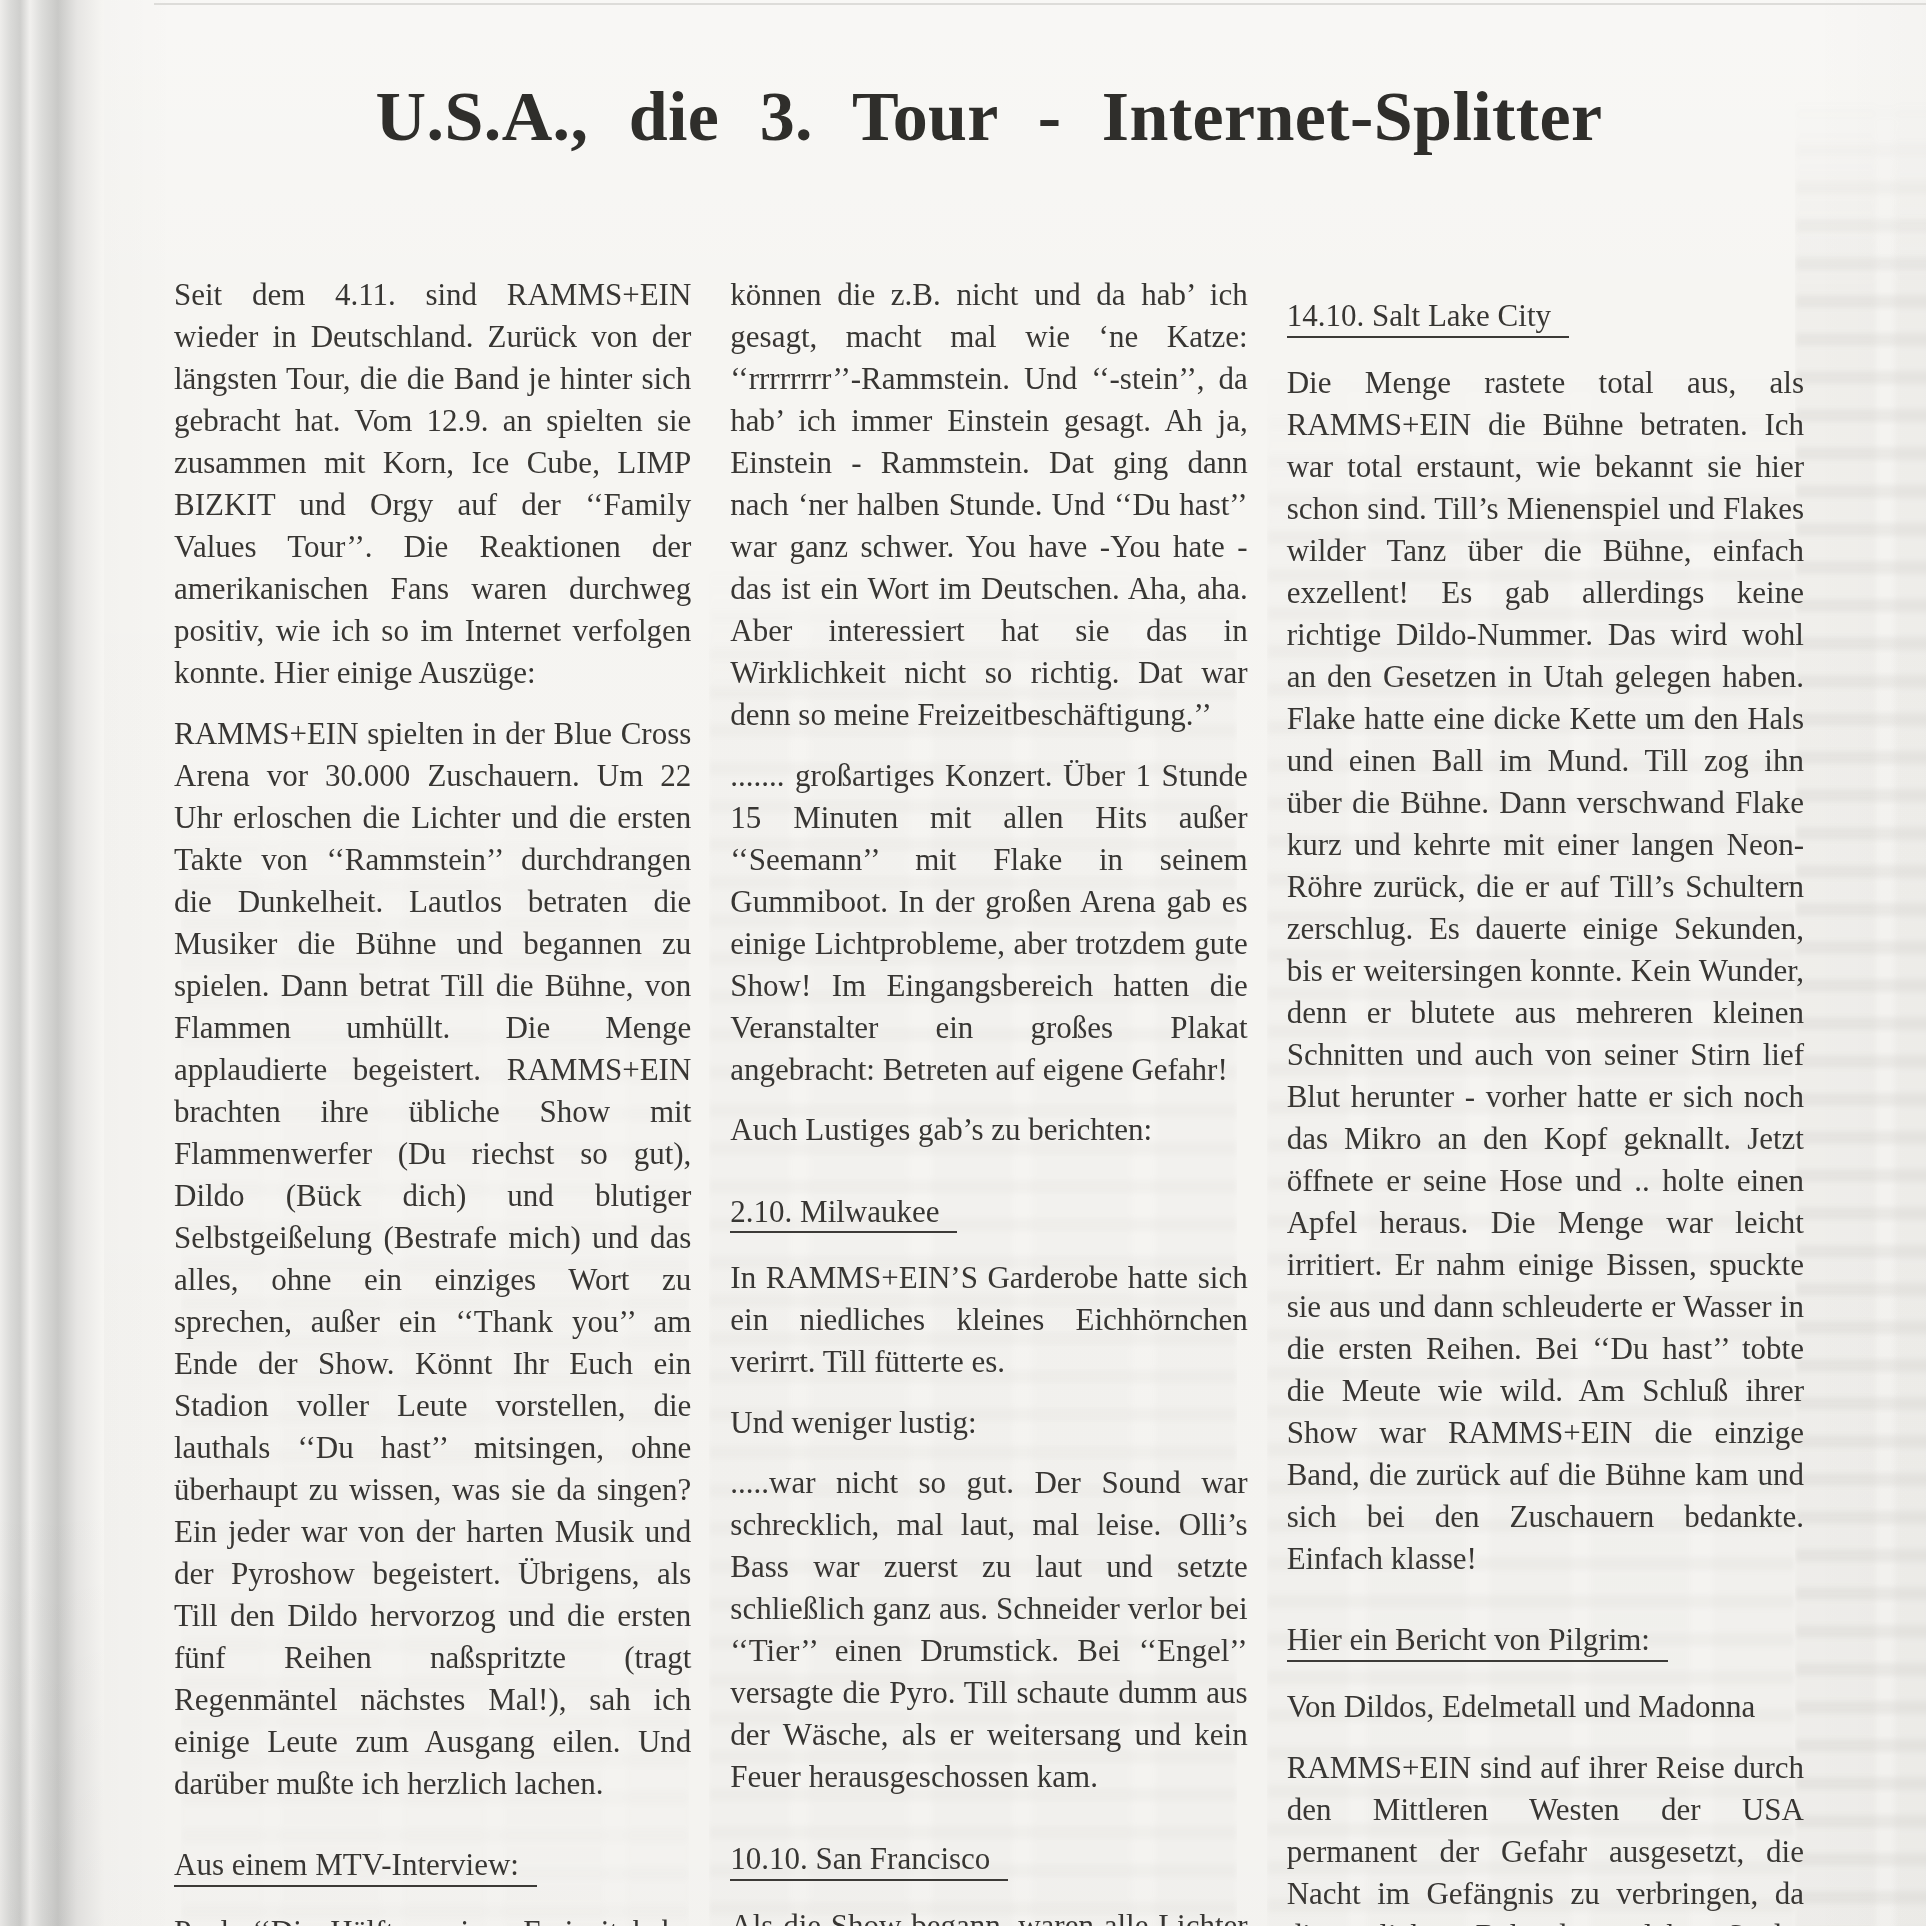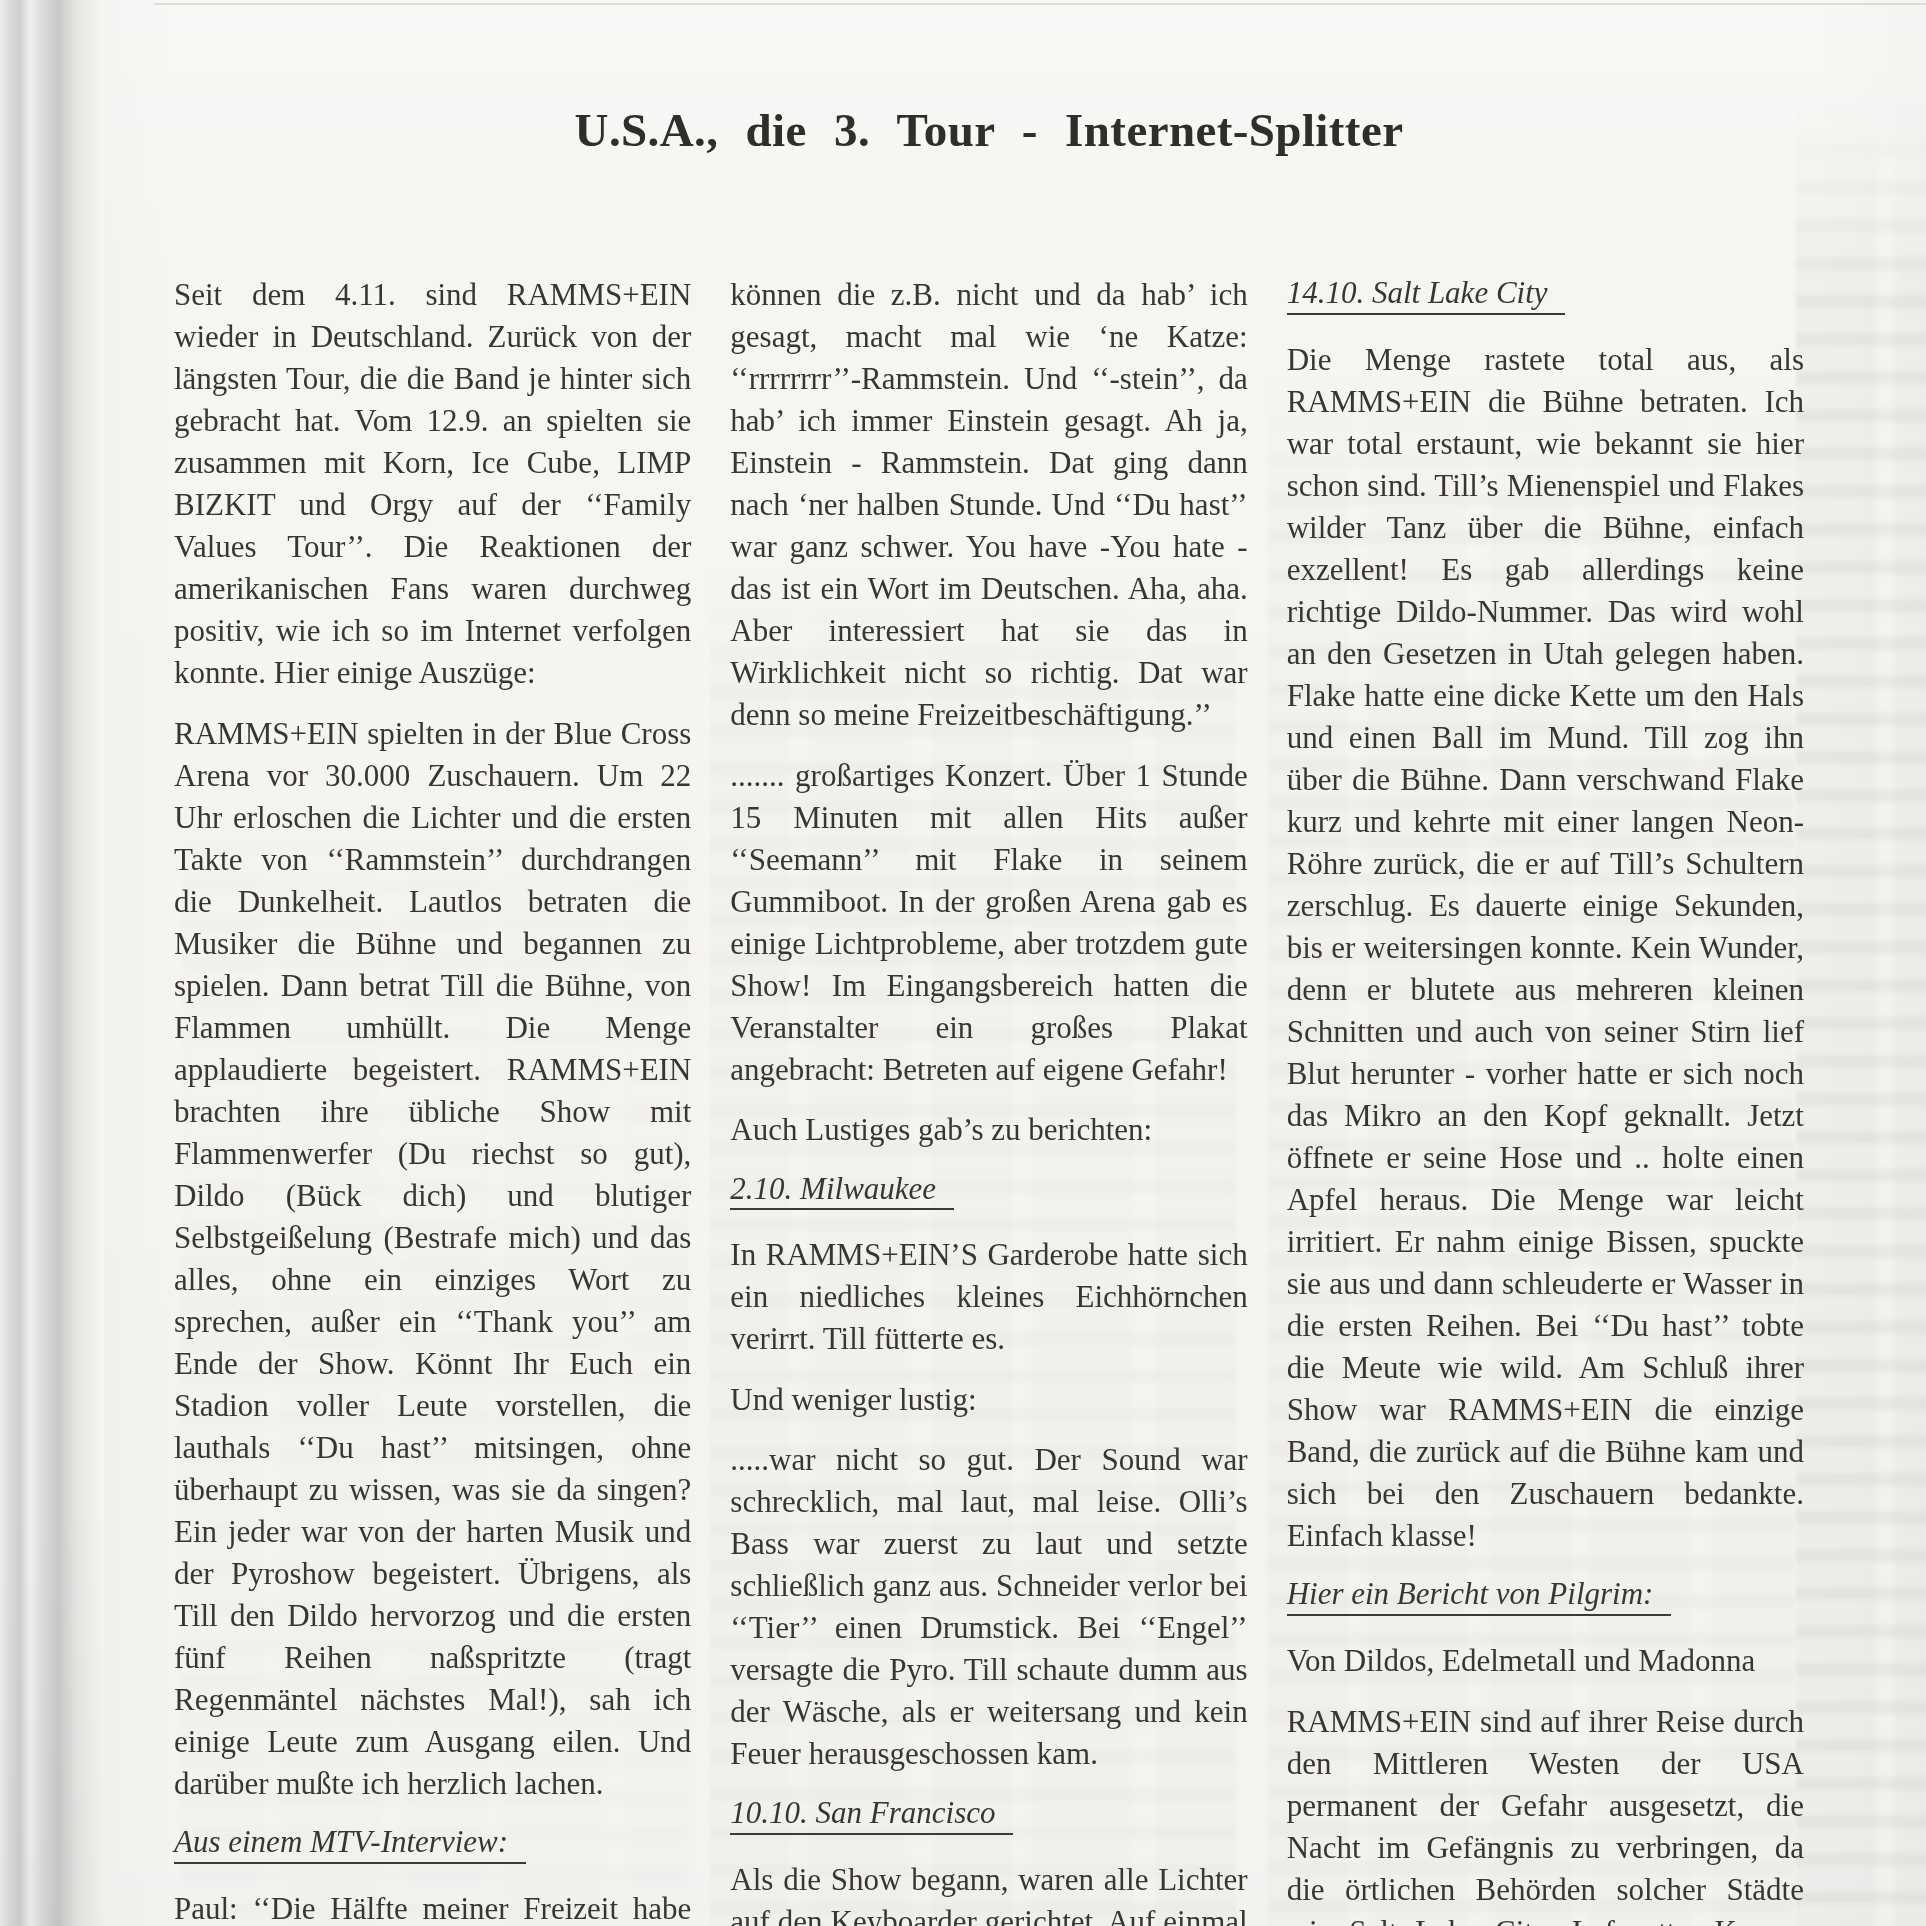--- a/index.html
+++ b/index.html
@@ -44,23 +44,23 @@
   .g1 { left: 1795px; top: 92px;  width: 162px;  height: 2446px; opacity: 0.55; }
   .g2 { left: 1267px; top: 366px;  width: 528px; height: 2042px; opacity: 0.30; }
   .g3 { left: 709px; top: 559px; width: 528px; height: 1734px; opacity: 0.26; }
   .g4 { left: 181px;  top: 790px; width: 508px; height: 1310px; opacity: 0.14; }
 
   .content {
     position: absolute; left: 174px; top: 0;
     width: 1630px;
   }
   h1.title {
-    margin: 0; padding-top: 103px;
+    margin: 0; padding-top: 77px;
     text-align: center;
-    font-size: 47px; font-weight: bold;
+    font-size: 70px; font-weight: bold;
     letter-spacing: 0.4px; word-spacing: 0.32em;
     color: #2f2e2b;
     white-space: nowrap;
   }
   .columns {
     margin-top: 117px;
     display: flex;
     gap: 39px;
   }
   .column {
@@ -68,30 +68,29 @@
     min-width: 0;
   }
   .column p.paragraph {
     margin: 0 0 18.5px 0;
     font-size: 31px;
     line-height: 42px;
     text-align: justify;
     color: #383633;
   }
   .column h2.heading {
-    margin: 0 0 24px 0;
+    margin: 23px 0 24px 0;
     font-size: 31px;
     line-height: 38px;
     font-weight: normal;
     color: #383633;
     display: inline-block;
     padding-right: 17.7px;
     padding-bottom: 0.8px;
     border-bottom: 2.7px solid #3c3a37;
-    font-style: italic;
   }
   
   .top-line {
     position: absolute; top: 3.1px; left: 154px; right: 0; height: 1.9px;
     background: #dddcd9;
   }
 </style>
 </head>
 <body>
 

